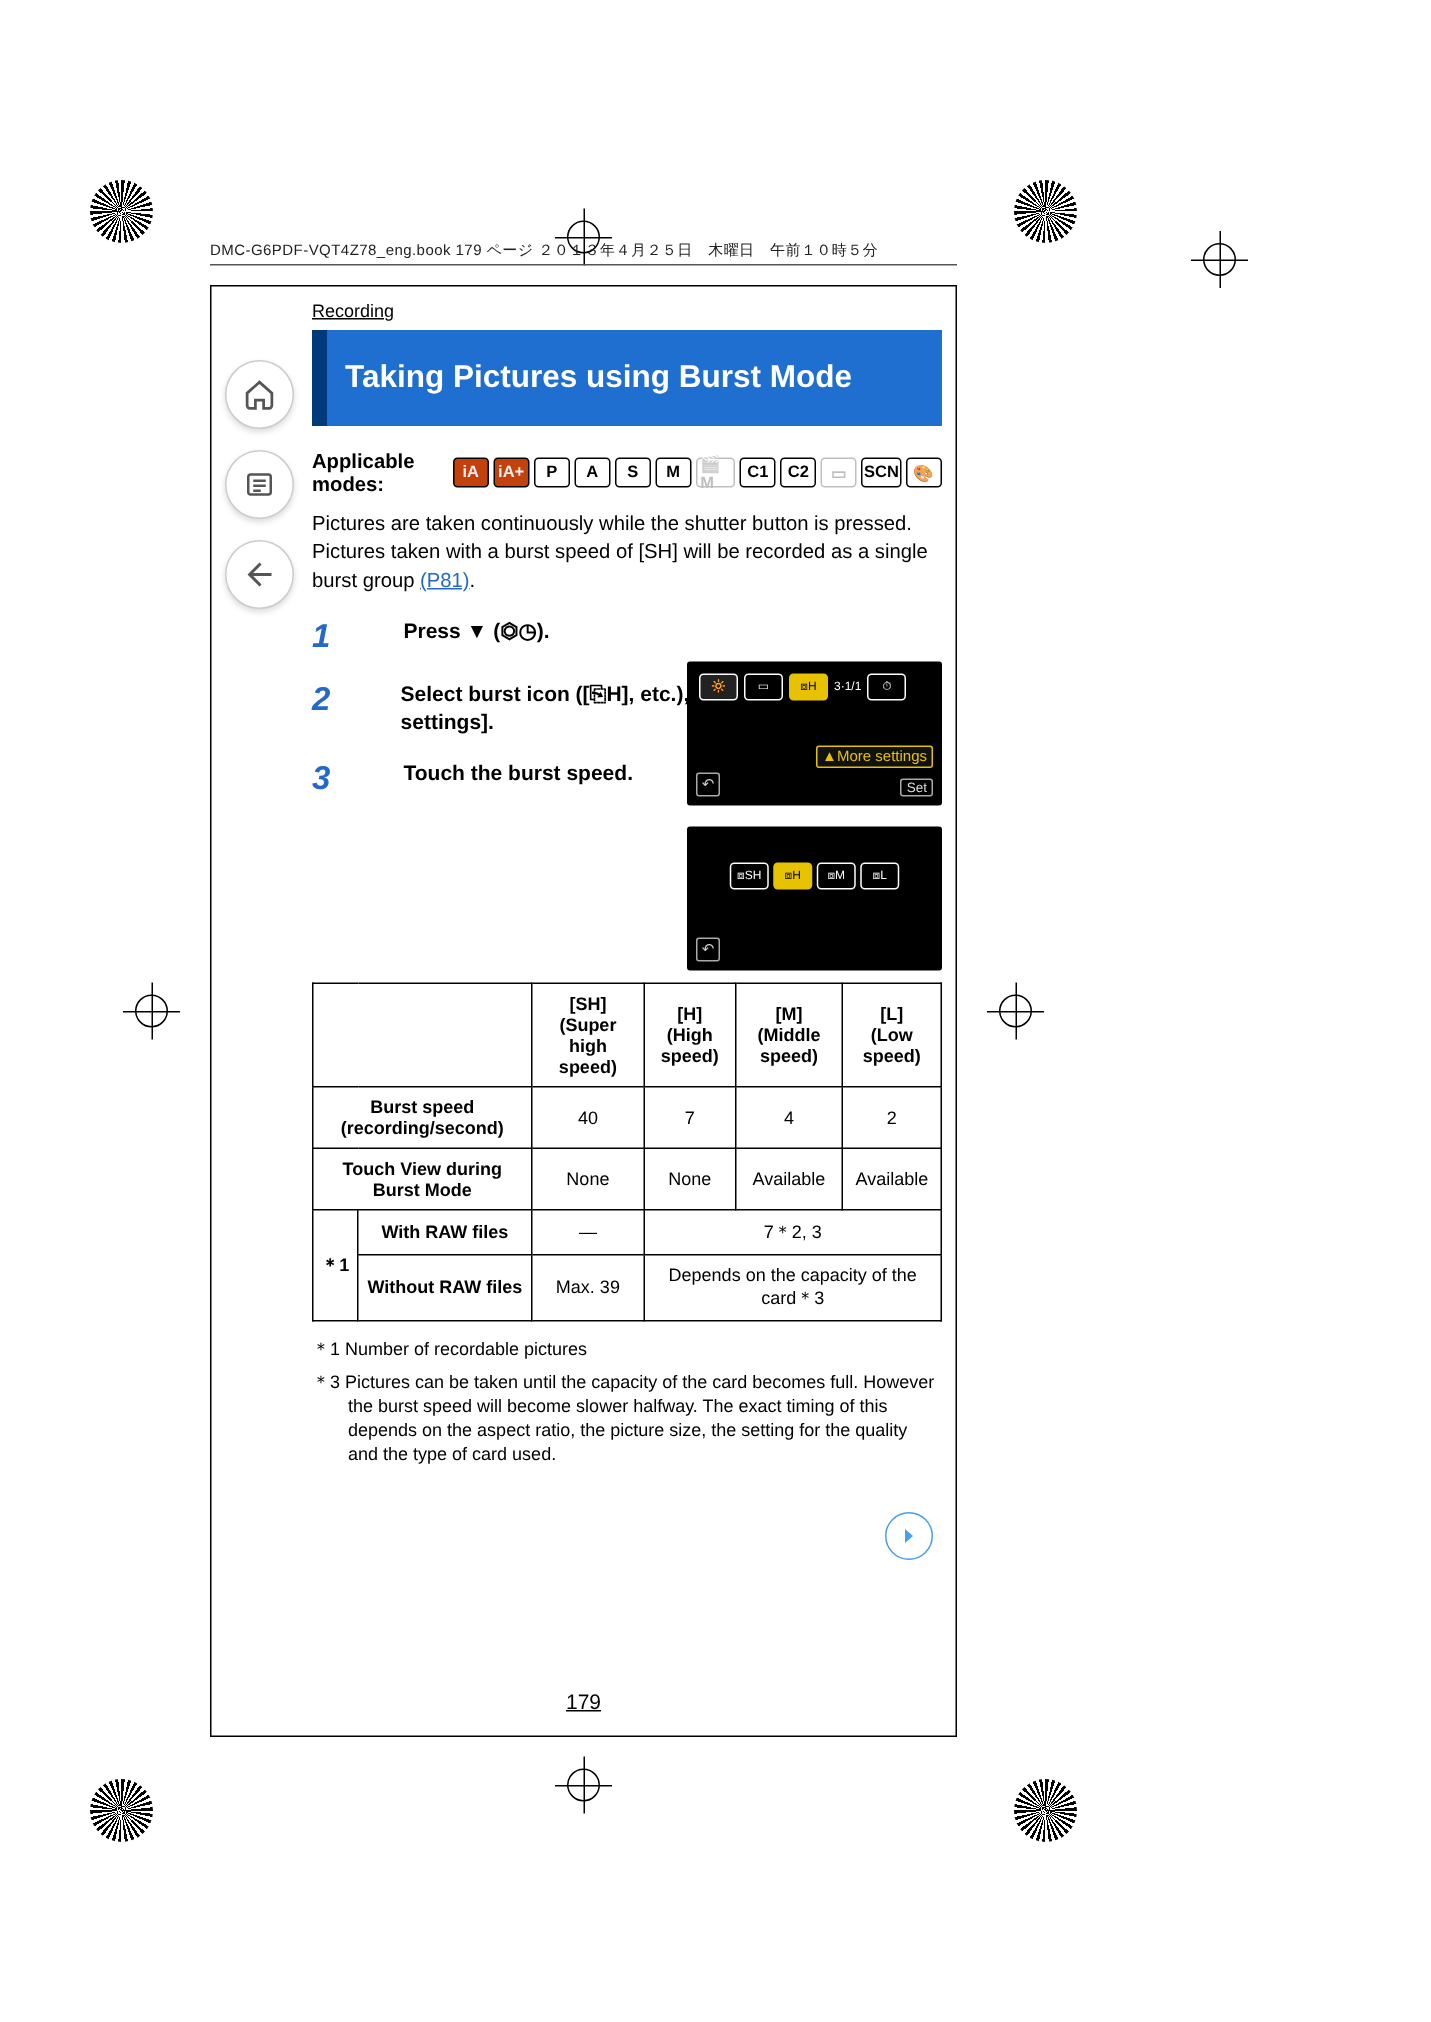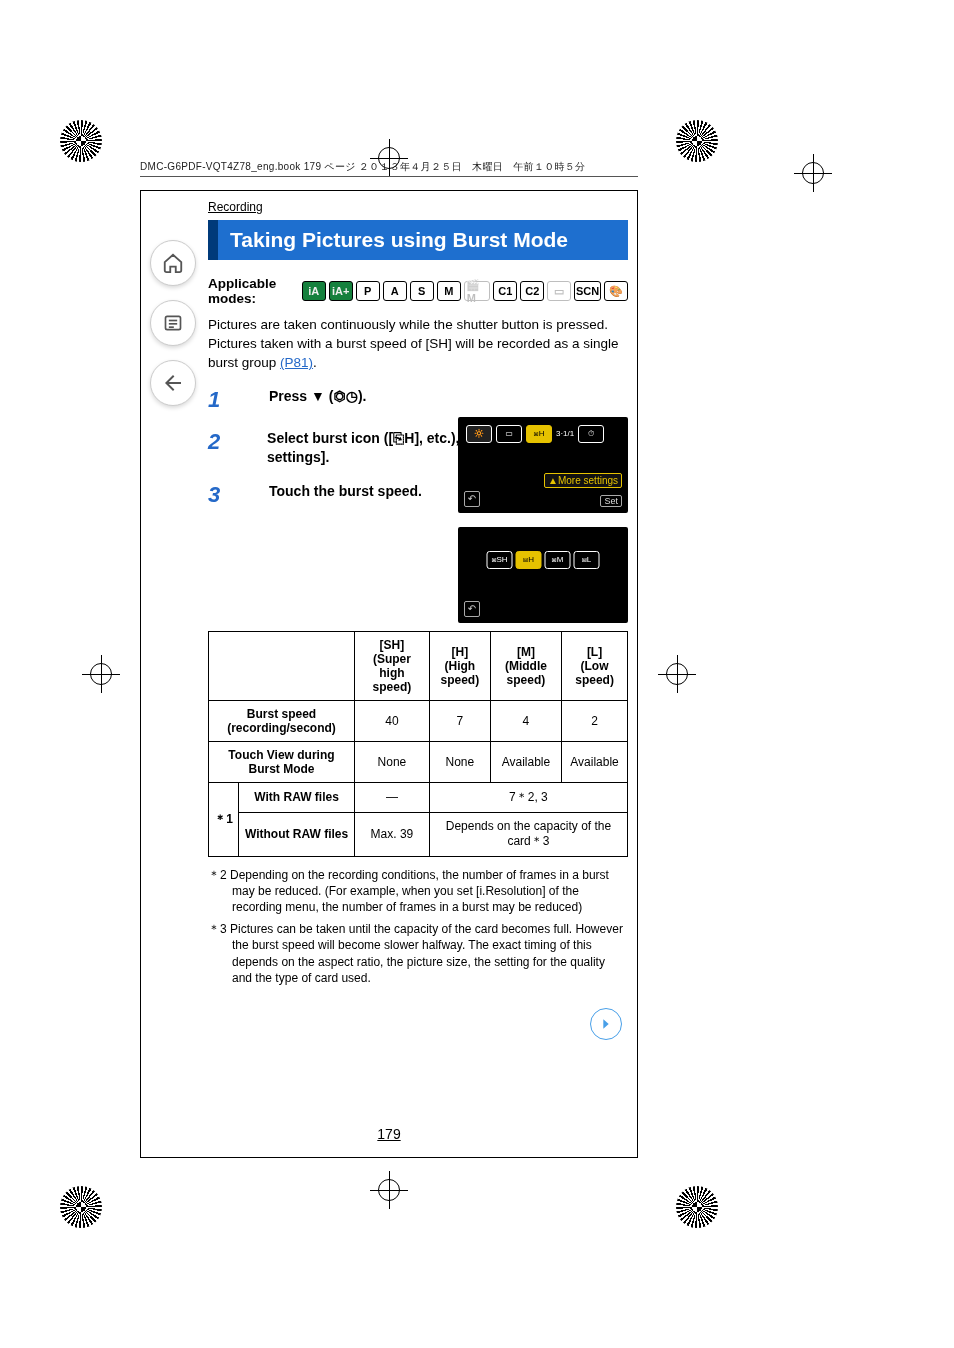--- a/index.html
+++ b/index.html
@@ -73,32 +73,32 @@
     display: flex; align-items: center; justify-content: center;
     color: #555;
   }
   .section-label { font-size: 12px; color: #000; text-decoration: underline; margin-bottom: 6px;}
   .title-band {
     background: linear-gradient(#1e6fcf, #1e6fcf);
     color: #fff;
     border-left: 10px solid #003a7a;
     font-size: 21px;
     font-weight: bold;
-    padding: 8px 12px;
+    padding: 20px 12px;
     margin-bottom: 16px;
   }
   .modes-line { font-weight: bold; font-size: 13.5px; display:flex; align-items:center; gap:6px;}
   .mode-icons { display:inline-flex; gap:3px;}
   .mode-box {
     display:inline-flex; align-items:center; justify-content:center;
     min-width:18px; height:18px; border:1.2px solid #000; border-radius:3px;
     font-weight:bold; font-size:11px; padding:0 2px;
   }
   .mode-box.dim { opacity:.25; }
-  .mode-box.filled { background:#15803d; color:#eee; }
+  .mode-box.filled { background:#c2410c; color:#eee; }
   .body-text { margin: 10px 0 14px; line-height: 1.4; }
   .link { color: #2569c8; text-decoration: underline; }
   .step { display:flex; gap:18px; margin: 6px 0 16px; align-items:flex-start;}
   .step-num { color:#2569c8; font-size:22px; font-weight:bold; font-style:italic; width:18px; }
   .step-text { font-weight:bold; font-size:14px; line-height:1.35; max-width:380px;margin-left:25px;}
   .screenblock { position: absolute; right: 0; width: 170px; }
   .screen {
     border: 2px solid #000;
     background: #000;
     height: 92px;
@@ -311,21 +311,21 @@
         </tr>
         <tr id="raw-row2">
           <td class="rowhead">Without RAW files</td>
           <td>Max. 39</td>
           <td colspan="3">Depends on the capacity of the card＊3</td>
         </tr>
       </tbody>
     </table>
 
     <div class="footnotes" id="footnotes">
-        <p>＊2 Depending on the recording conditions, the number of frames in a burst may be reduced. (For example, when you set [i.Resolution] of the recording menu, the number of frames in a burst may be reduced)</p>
+        <p>＊1 Number of recordable pictures</p>
         <p>＊3 Pictures can be taken until the capacity of the card becomes full. However the burst speed will become slower halfway. The exact timing of this depends on the aspect ratio, the picture size, the setting for the quality and the type of card used.</p>
       </div>
   </div>
 
   <div class="next-arrow">
     <svg width="16" height="16" viewBox="0 0 24 24" fill="#489fe8">
         <path d="M8 5l8 7-8 7z"></path>
       </svg>
   </div>
 

